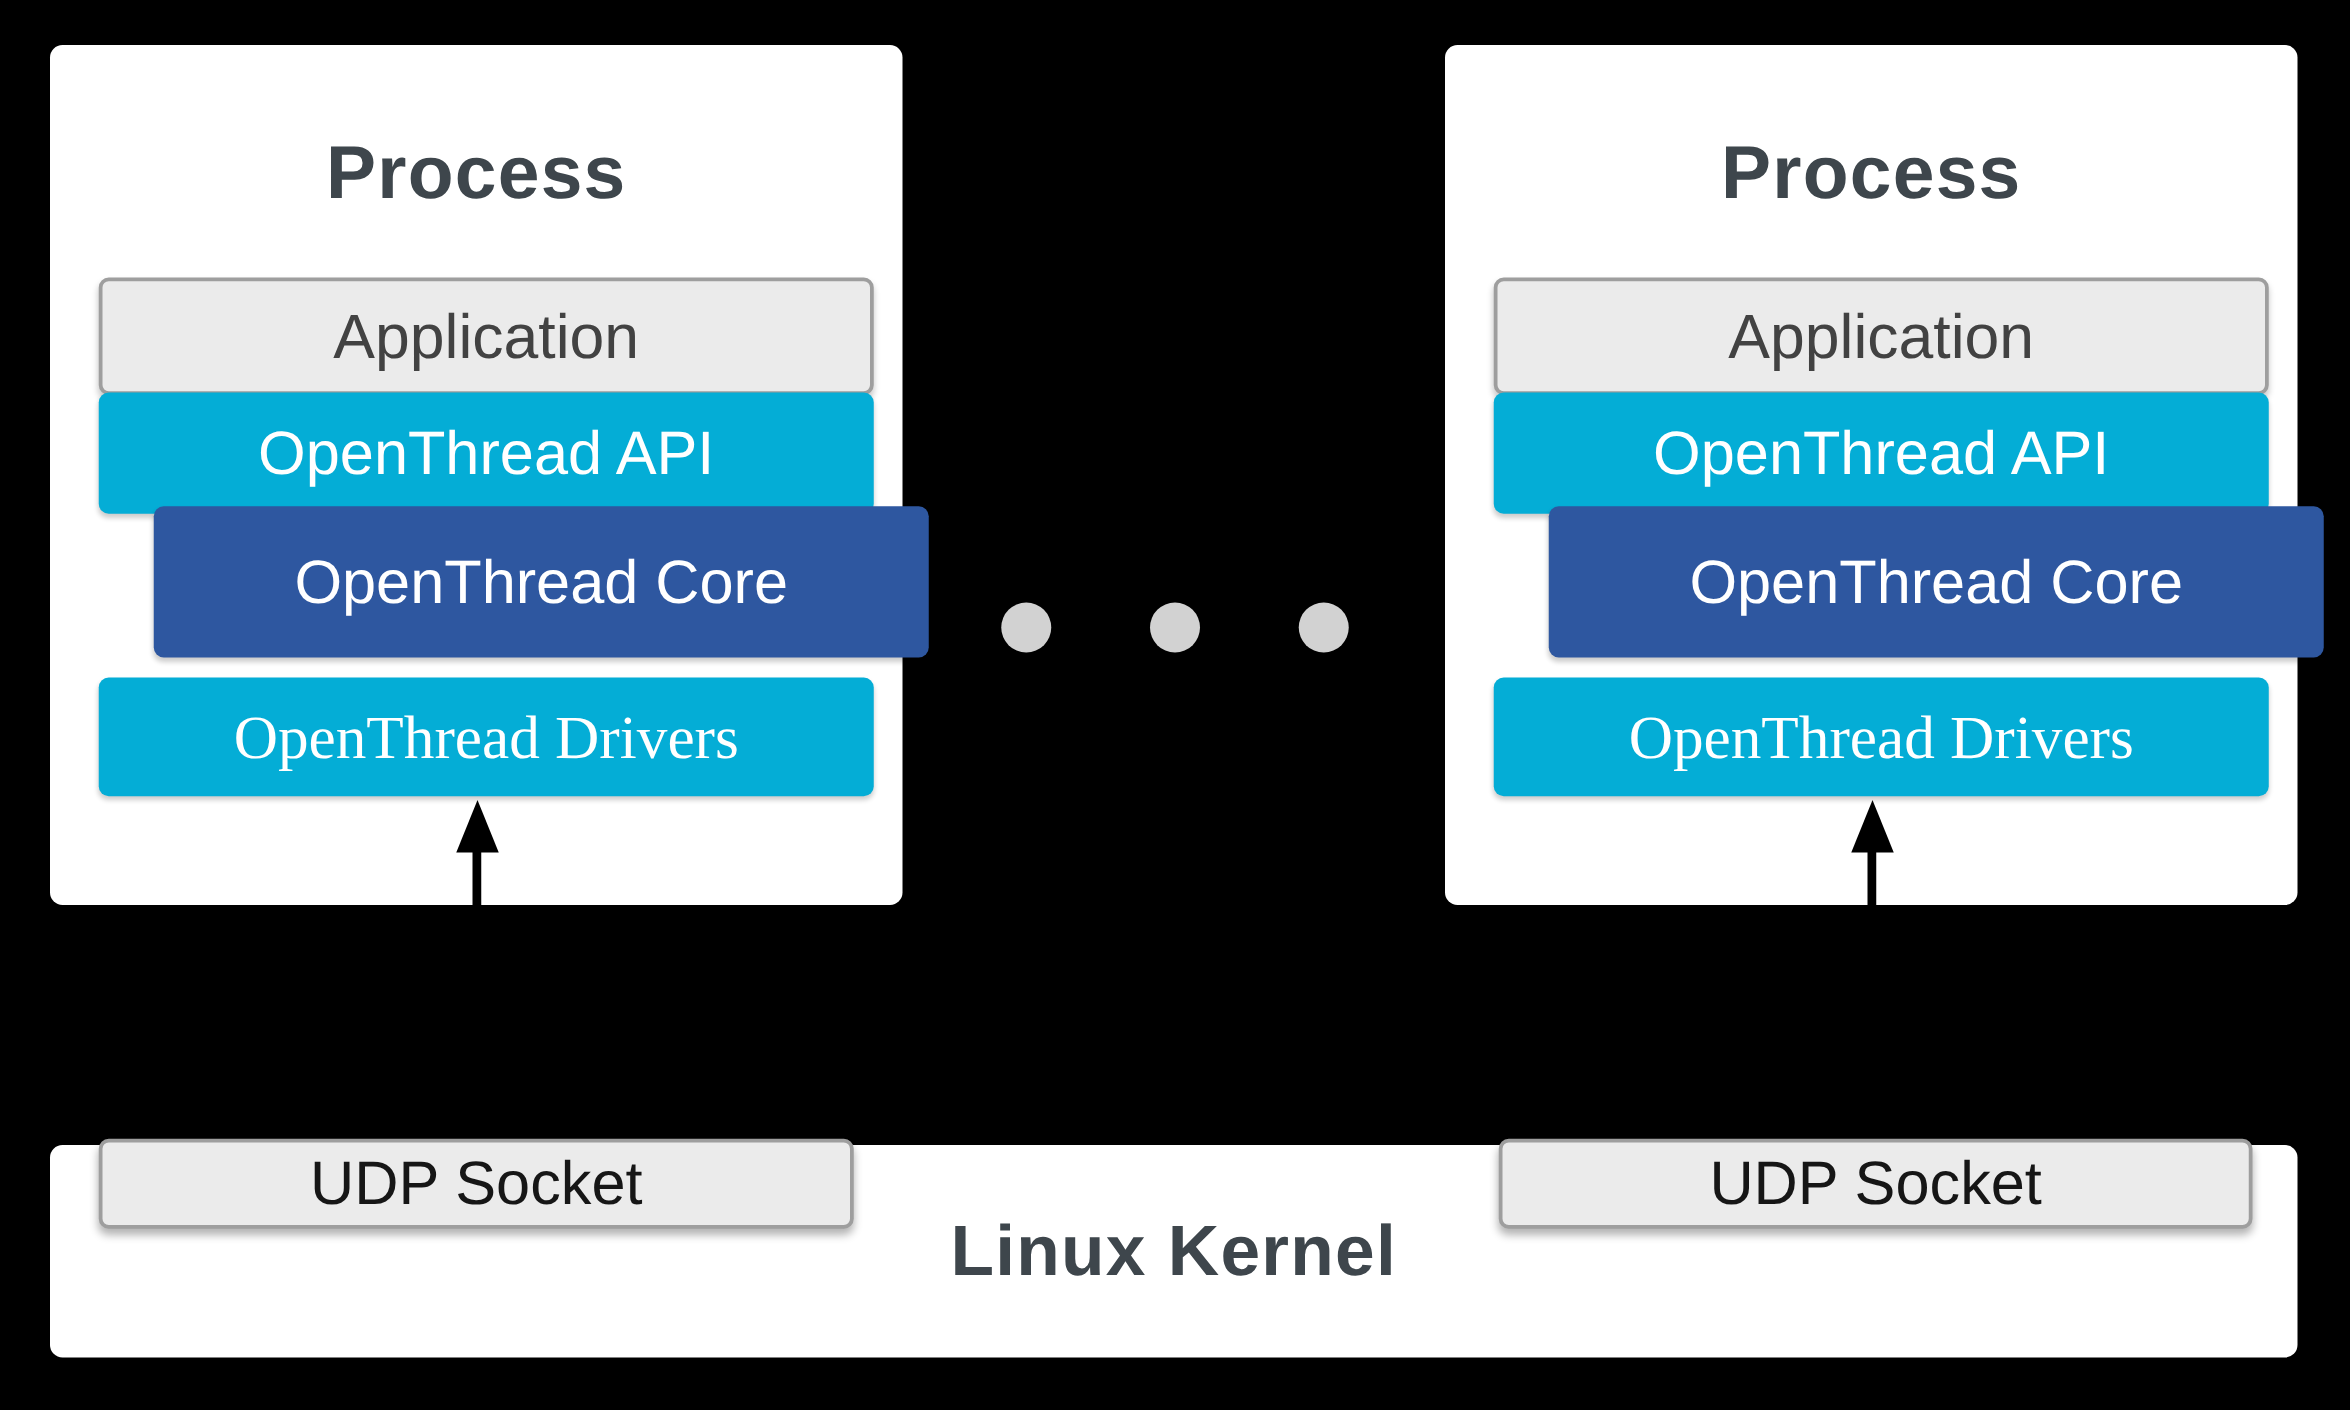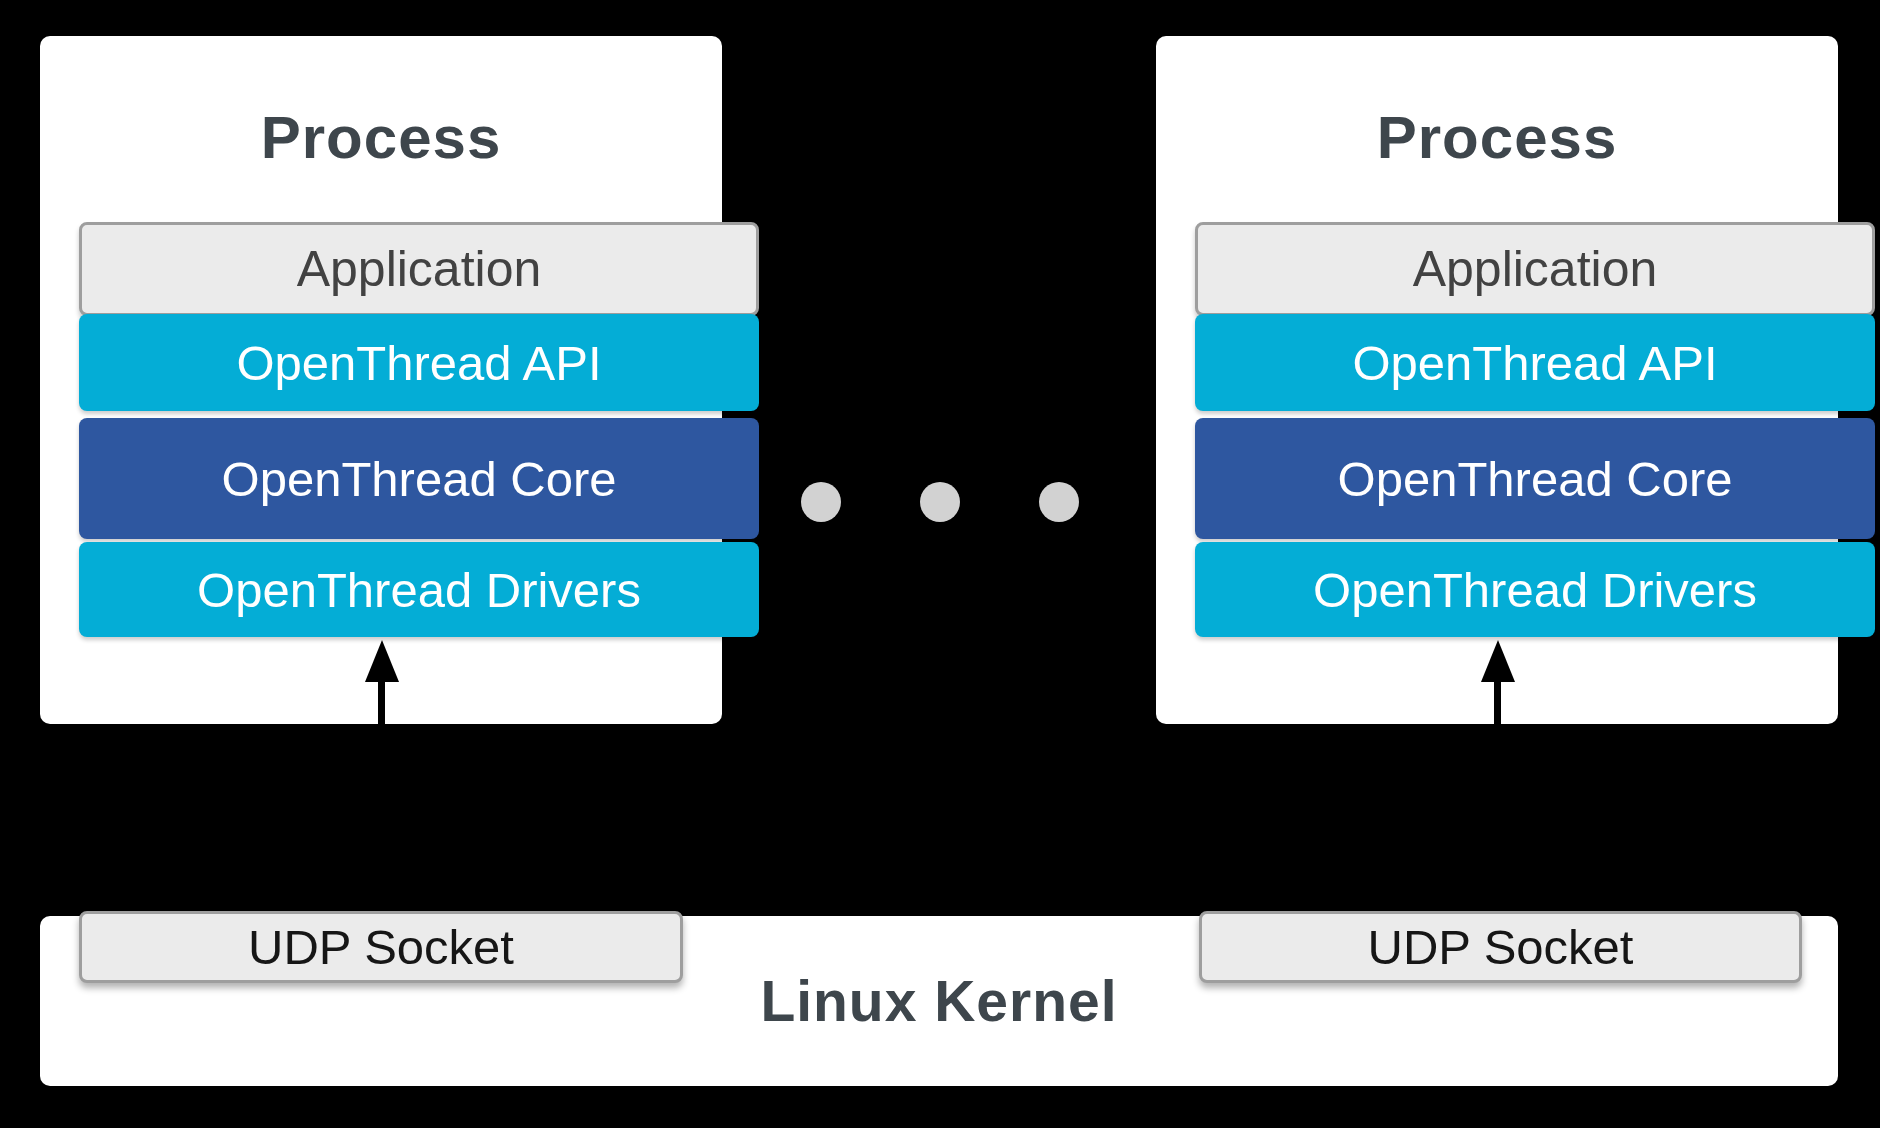--- a/index.html
+++ b/index.html
@@ -18,33 +18,33 @@
     background:var(--panel);border-radius:10px;
   }
   #process-left{left:40px;}
   #process-right{left:1156px;}
   .process-title{
     position:absolute;top:66px;left:0;width:100%;text-align:center;
     font-size:60px;line-height:72px;font-weight:700;color:var(--titleText);
     letter-spacing:1px;
   }
   .layer{
-    position:absolute;left:39px;width:680px;border-radius:8px;
+    position:absolute;left:39px;width:620px;border-radius:8px;
     display:flex;align-items:center;justify-content:center;
     font-size:49px;color:var(--labelText);
     box-shadow:0 3px 4px rgba(0,0,0,0.20);
   }
   .layer-app{
     top:186px;height:94px;background:var(--grayFill);
     border:3px solid var(--grayBorder);color:var(--appText);font-size:50px;
     box-shadow:0 4px 5px rgba(0,0,0,0.22);
   }
   .layer-api{top:278px;height:97px;background:var(--cyan);}
-  .layer-core{top:382px;height:121px;background:var(--blue);}
-  .layer-drivers{top:506px;height:95px;background:var(--cyan);}
+  .layer-core{top:369px;height:121px;background:var(--blue);margin-left:44px;}
+  .layer-drivers{top:506px;height:95px;background:var(--cyan);font-family:Liberation Serif, serif;}
   .up-arrow{position:absolute;left:0;top:0;width:0;height:0;}
   .arrow-head{
     position:absolute;left:325px;top:604px;width:0;height:0;
     border-left:17px solid transparent;border-right:17px solid transparent;
     border-bottom:42px solid var(--arrow);
   }
   .arrow-stem{
     position:absolute;left:338px;top:644px;width:7px;height:44px;
     background:var(--arrow);
   }

